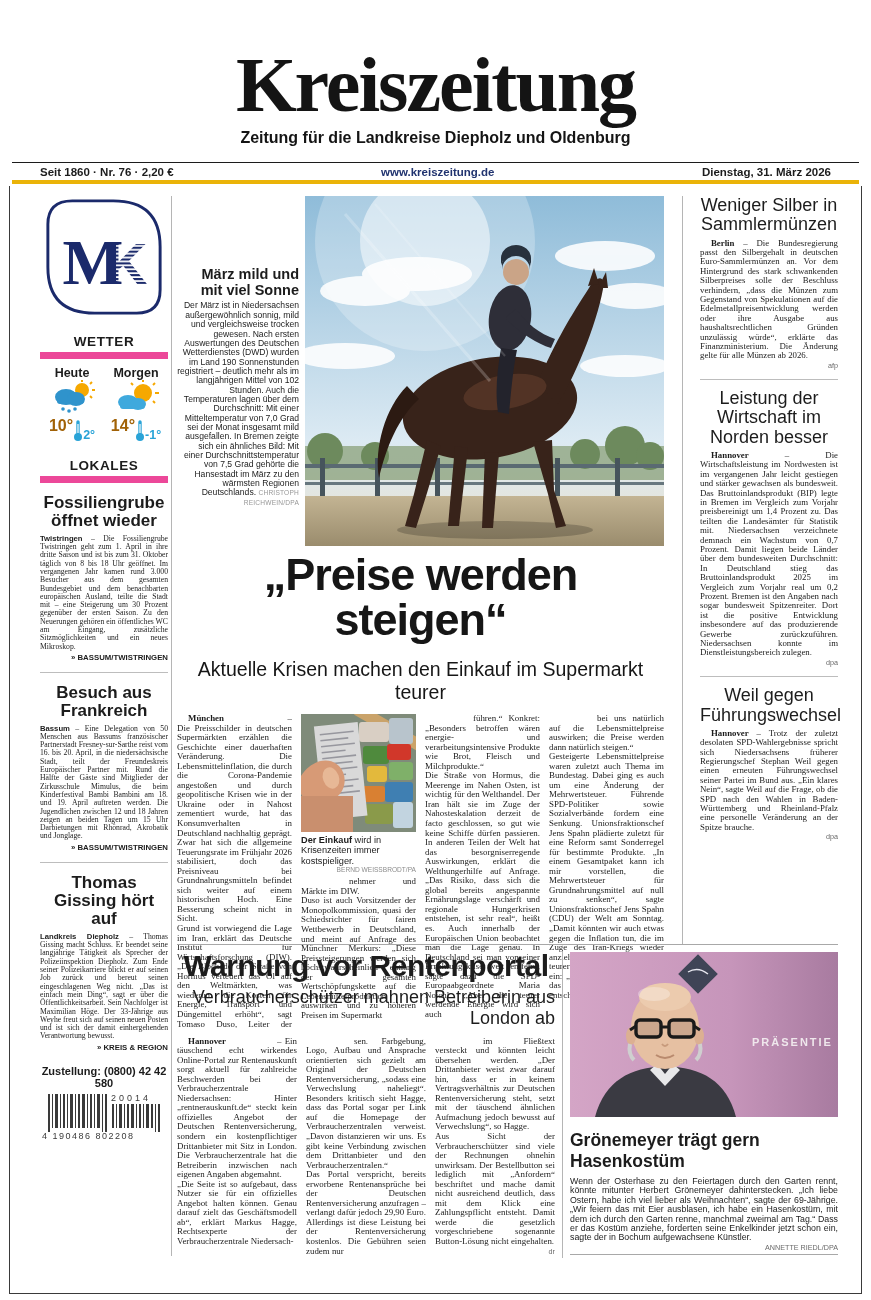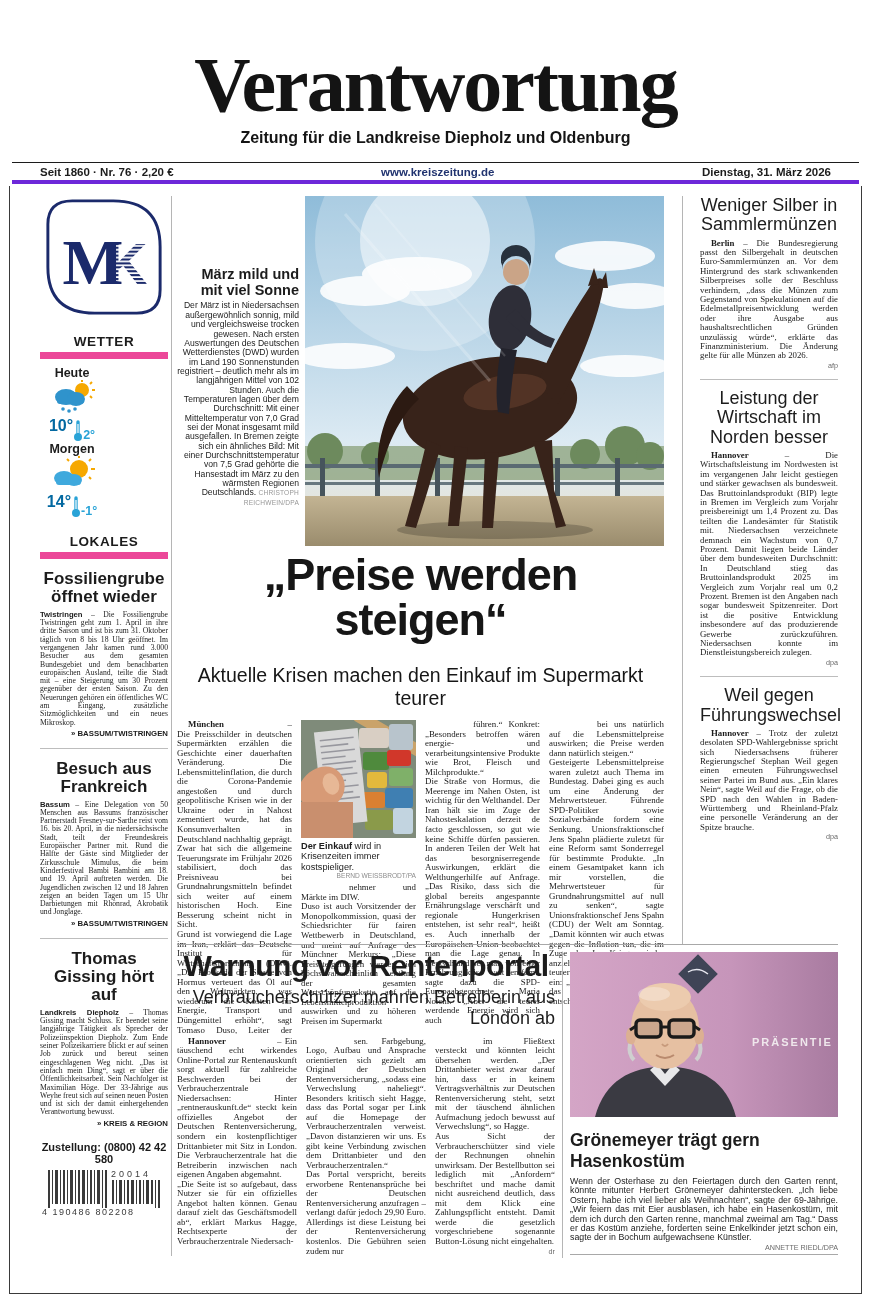--- a/index.html
+++ b/index.html
@@ -16,38 +16,38 @@
 
   
   .masthead { position:absolute; top:46px; left:0; right:0; text-align:center; }
   .masthead-title {
     font-family:"Liberation Serif", serif; font-weight:bold;
     font-size:78px; line-height:1; letter-spacing:-2px; color:#141414;
   }
   .masthead-sub { font-size:16px; font-weight:bold; margin-top:5px; color:#141414; }
   .dateline {
     position:absolute; top:162px; left:12px; right:12px; height:22px;
-    border-top:1.5px solid #1c1c1c; border-bottom:4px solid #6d28d9;
+    border-top:1.5px solid #1c1c1c; border-bottom:4px solid #eab308;
     display:flex; align-items:center; justify-content:space-between;
     padding:0 28px; font-size:11.5px; font-weight:bold;
   }
   .dateline .site { color:#20336f; }
 
   
   .leftcol { position:absolute; left:40px; top:196px; width:128px; }
   .logo-wrap { width:122px; height:122px; margin:0 auto; }
   .secthead {
     font-size:13.5px; font-weight:bold; text-align:center; letter-spacing:.6px;
     border-bottom:7px solid #ec4899; padding-bottom:3px; margin-top:16px;
   }
-  .wx-row { display:flex; margin-top:7px;flex-direction:column; }
+  .wx-row { display:flex; margin-top:7px; }
   .wx-cell { width:50%; text-align:center; }
   .wx-label { font-size:12.5px; font-weight:bold; }
   .temps { display:flex; justify-content:center; align-items:flex-start; margin-top:-2px; }
-  .t-high { color:#0369a1; font-weight:bold; font-size:16px; line-height:1; }
+  .t-high { color:#a16207; font-weight:bold; font-size:16px; line-height:1; }
   .t-low  { color:#29a3d7; font-weight:bold; font-size:12.5px; margin-top:10px; }
   .lk-art { margin-top:11px; }
   .lk-art h3 { font-size:17px; line-height:1.08; text-align:center; font-weight:bold; margin-bottom:4px; }
   .lk-body {
     font-family:"Liberation Serif", serif; font-size:7.7px; line-height:8.3px;
     text-align:justify; hyphens:auto; white-space:pre-line;
   }
   .lk-loc { font-family:"Liberation Sans", sans-serif; font-weight:bold; }
   .lk-ref { text-align:right; font-weight:bold; font-size:7.8px; margin-top:2px; }
   .lsep { border:0; border-top:1px solid #bdbdbd; margin-top:10px; }
@@ -59,21 +59,21 @@
   .wxart h3 { font-size:14.5px; font-weight:bold; line-height:1.12; margin-bottom:3px; }
   .wxart-bd { font-size:8.6px; line-height:9.35px; white-space:pre-line; }
   .credit { font-size:6.6px; color:#979797; letter-spacing:.2px; }
 
   
   .photo-main { position:absolute; left:305px; top:196px; width:359px; height:350px; }
 
   
   .mainart { position:absolute; left:177px; top:552px; width:487px; }
   .mainart h2 { font-size:45px; letter-spacing:-1px; text-align:center; line-height:1; color:#161616; }
-  .mainart .subhead { text-align:center; font-size:19.5px; margin-top:22px; color:#161616; }
+  .mainart .subhead { text-align:center; font-size:19.5px; margin-top:16px; color:#161616; }
   .cols { display:flex; gap:9px; margin-top:10px; height:314px; overflow:hidden; }
   .col {
     flex:1; font-family:"Liberation Serif", serif; font-size:8.9px; line-height:9.55px;
     text-align:justify; hyphens:auto;
   }
   .colbody { white-space:pre-line;margin-left:48px; }
   .loc { font-family:Liberation Serif, serif; font-weight:bold;padding-left:11px; }
   .photo-sm { width:100%; height:118px; display:block; }
   .cap { font-size:9.2px; line-height:1.12; margin:3px 0 4px; font-family:"Liberation Sans",sans-serif; text-align:left; }
   .cap .cr { display:block; text-align:right; font-size:6.6px; color:#8c8c8c; }
@@ -112,21 +112,21 @@
 </head>
 <body>
 
 <div class="page">
 
   <div class="frame" id="frame-left"></div>
   <div class="frame" id="frame-right"></div>
   <div class="frame" id="frame-bottom"></div>
 
   <div class="masthead">
-    <div class="masthead-title">Verantwortung</div>
+    <div class="masthead-title">Kreiszeitung</div>
     <div class="masthead-sub">Zeitung für die Landkreise Diepholz und Oldenburg</div>
   </div>
   <div class="dateline">
     <span>Seit 1860 · Nr. 76 · 2,20 €</span>
     <span class="site">www.kreiszeitung.de</span>
     <span>Dienstag, 31. März 2026</span>
   </div>
 
   <div class="leftcol">
     <div class="logo-wrap">

